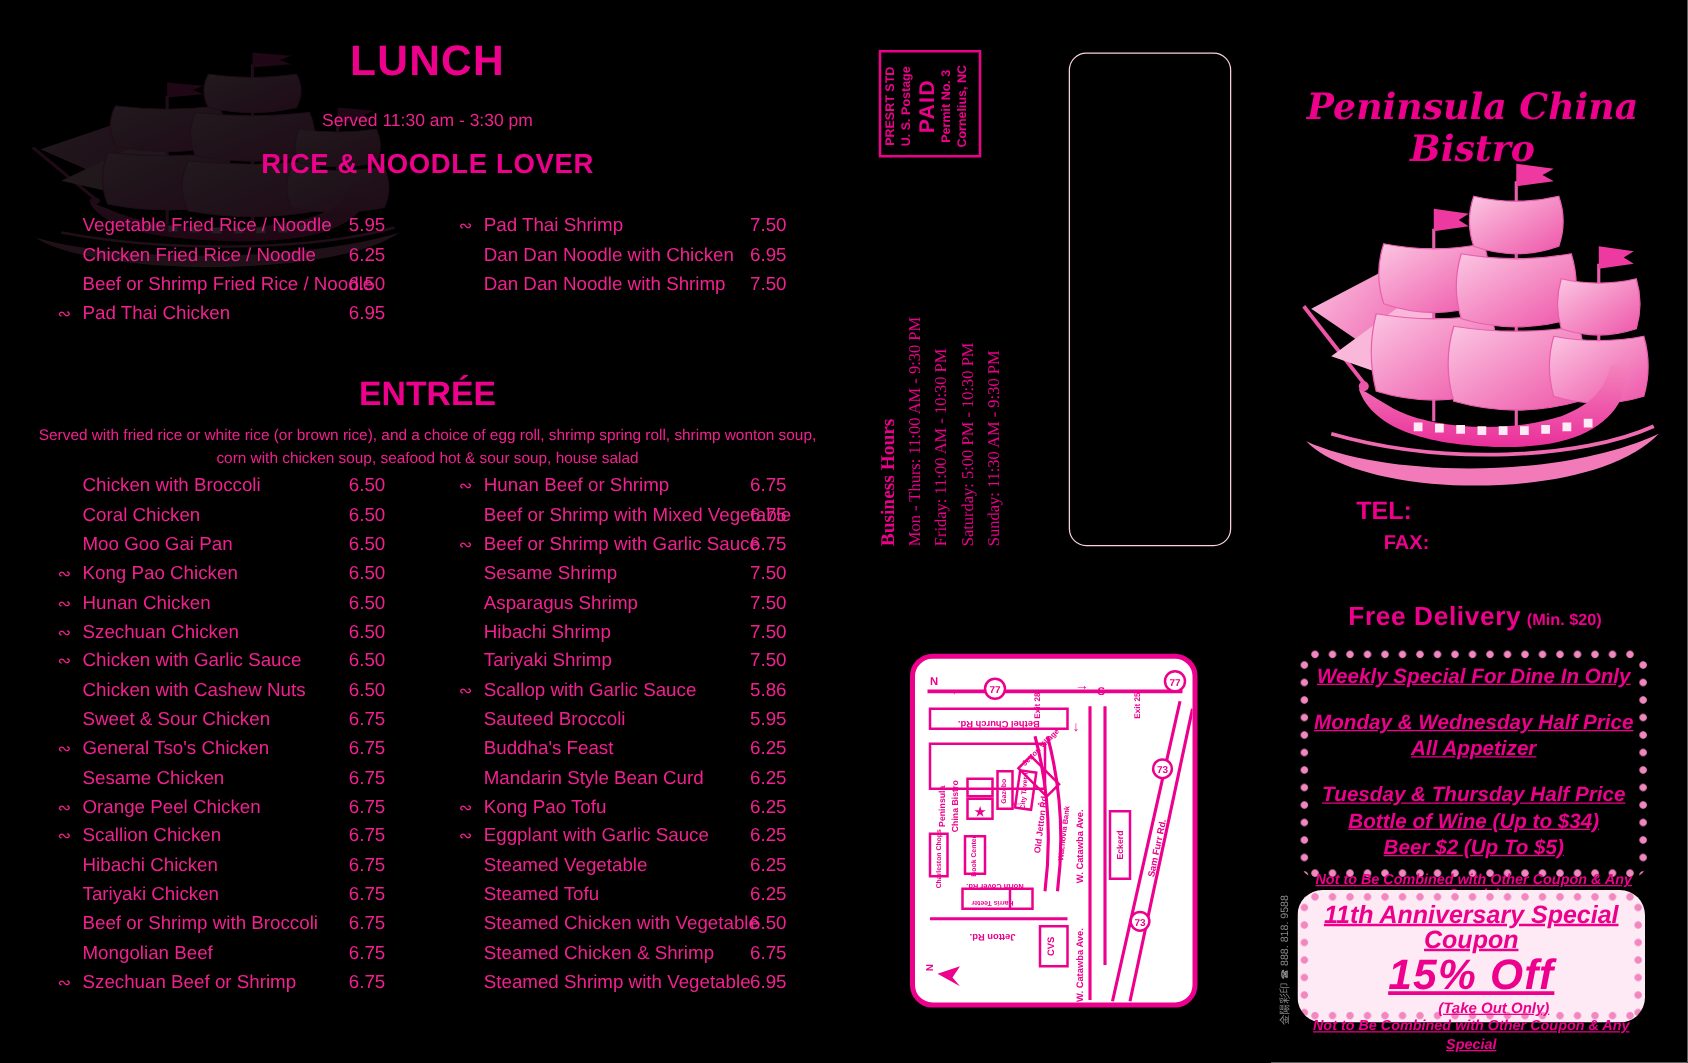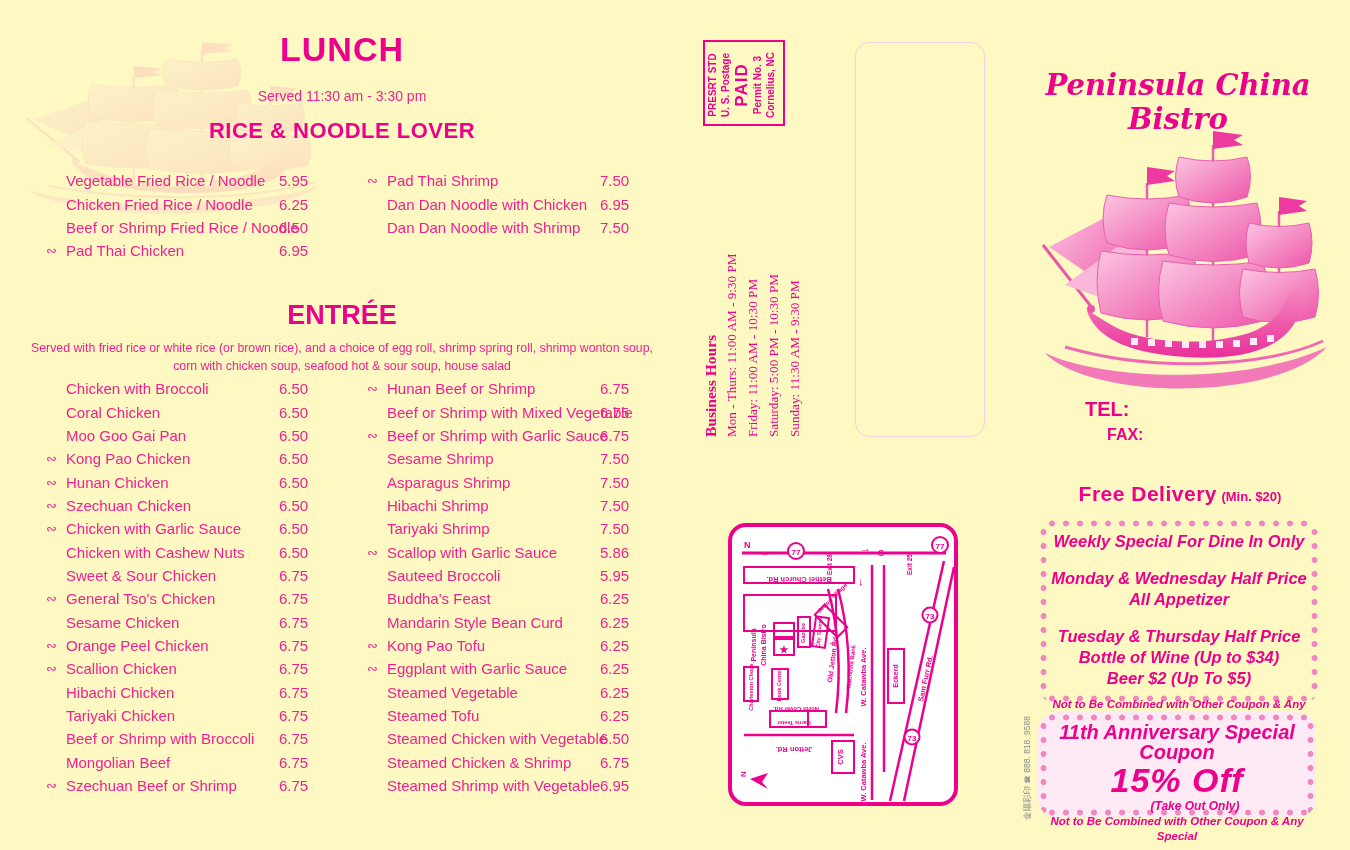--- a/index.html
+++ b/index.html
@@ -1,21 +1,21 @@
 <!DOCTYPE html>
 <html style="--accent: #ec008c; --item: #f0218f; --dot: #f287bf; --coupon-bg: #fdeaf4; --label-border: #f8cfe3; --credit: #8a8a8a;"><head>
 <meta charset="utf-8">
 <style>
   :root{
     --accent:#ec008c; --item:#f0218f; --dot:#f287bf;
     --coupon-bg:#fdeaf4; --label-border:#f8cfe3; --credit:#8a8a8a;
   }
   *{margin:0;padding:0;box-sizing:border-box;}
   body{background:#fff;}
-  .page{position:relative;width:1350px;height:850px;background:#fef9c3;overflow:hidden;
+  .page{position:relative;width:1350px;height:850px;background:#000000;overflow:hidden;
         font-family:"Liberation Sans",sans-serif;}
   .abs{position:absolute;}
   .center{text-align:center;}
   .accent{color:var(--accent);}
   .itemc{color:var(--item);}
 
   
   #lunch-title{left:0;top:30px;width:684px;font-size:34px;font-weight:700;letter-spacing:1px;}
   #lunch-sub{left:0;top:88px;width:684px;font-size:14px;font-weight:400;}
   #rice-head{left:0;top:118px;width:684px;font-size:22px;font-weight:700;letter-spacing:.5px;}
@@ -62,21 +62,21 @@
 
   .coupon{position:absolute;border-radius:20px;
     background-image:
       radial-gradient(circle,var(--dot) 2.6px,transparent 3.3px),
       radial-gradient(circle,var(--dot) 2.6px,transparent 3.3px),
       radial-gradient(circle,var(--dot) 2.6px,transparent 3.3px),
       radial-gradient(circle,var(--dot) 2.6px,transparent 3.3px);
     background-size:14px 9px,14px 9px,9px 14px,9px 14px;
     background-position:7px 1px,7px calc(100% - 1px),1px 7px,calc(100% - 1px) 7px;
     background-repeat:repeat-x,repeat-x,repeat-y,repeat-y;
-    text-align:center;color:var(--accent);font-style:italic;font-weight:700;}
+    text-align:center;color:var(--accent);font-style:italic;font-weight:700;text-decoration:underline;}
   #coupon1{left:1038px;top:518px;width:282px;height:186px;}
   #coupon1 .l{font-size:16.5px;line-height:21px;}
   #coupon1 .gap{margin-top:16px;}
   #coupon1 .first{margin-top:13px;}
   #coupon1 .note{font-size:11.5px;margin-top:9px;}
   #coupon2{left:1038px;top:712px;width:278px;height:106px;background-color:var(--coupon-bg);}
   #coupon2 .l1{font-size:20px;margin-top:10px;line-height:20px;}
   #coupon2 .big{font-size:34px;font-weight:900;font-style:italic;line-height:36px;letter-spacing:1px;}
   #coupon2 .l3{font-size:12px;line-height:16px;margin-left:36px;}
   #coupon2 .note{font-size:11.5px;line-height:15px;}

